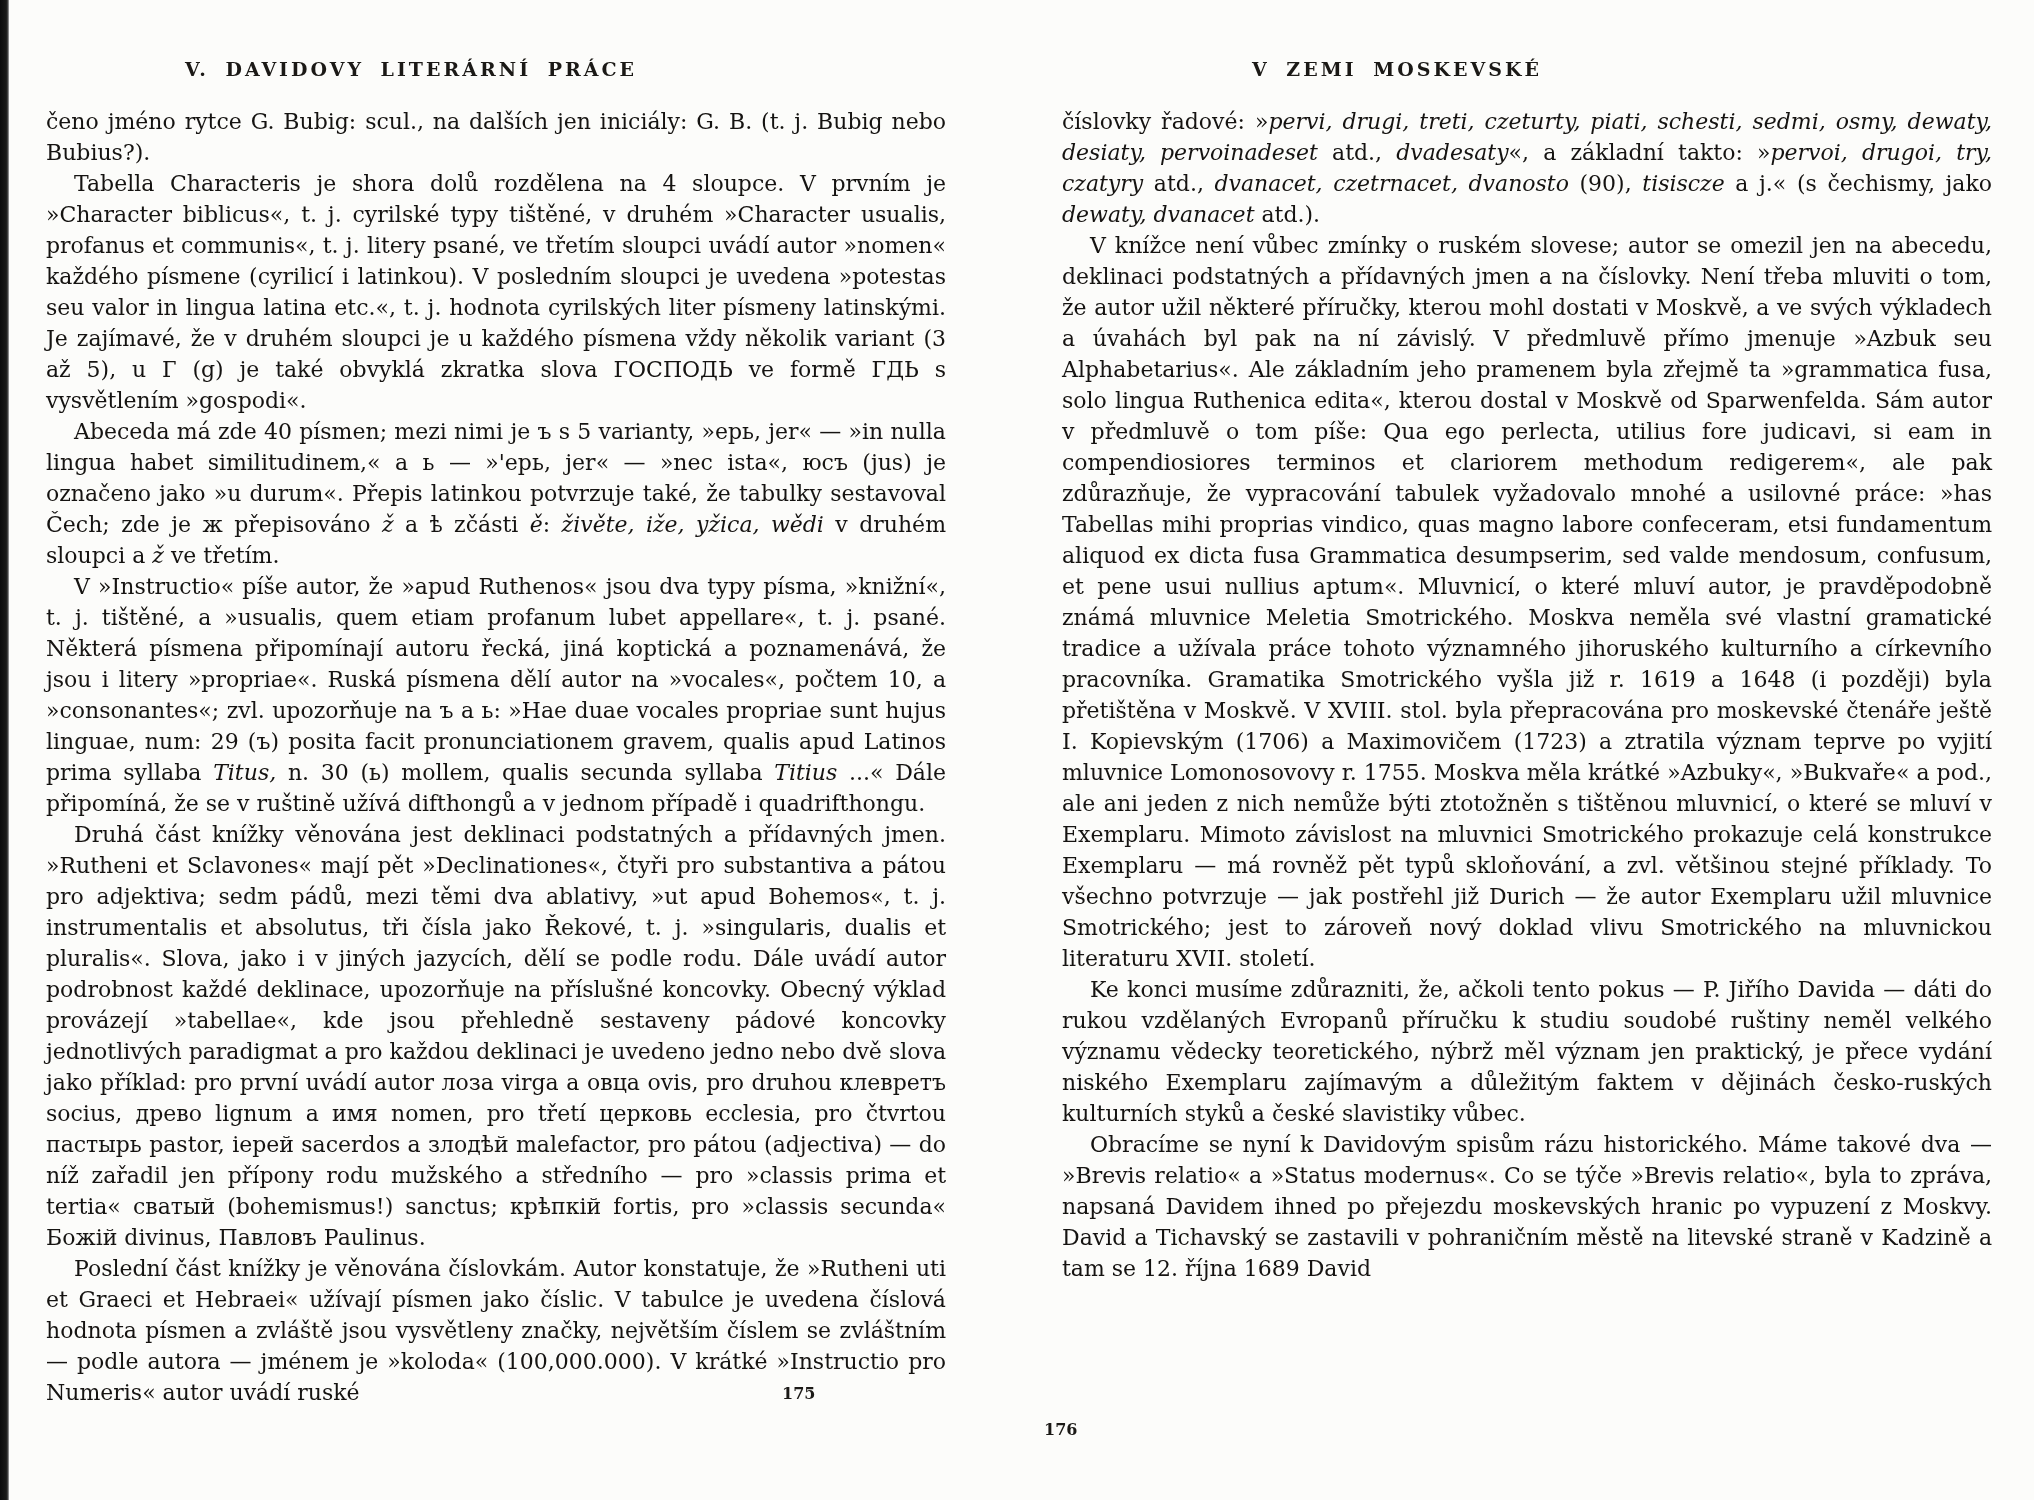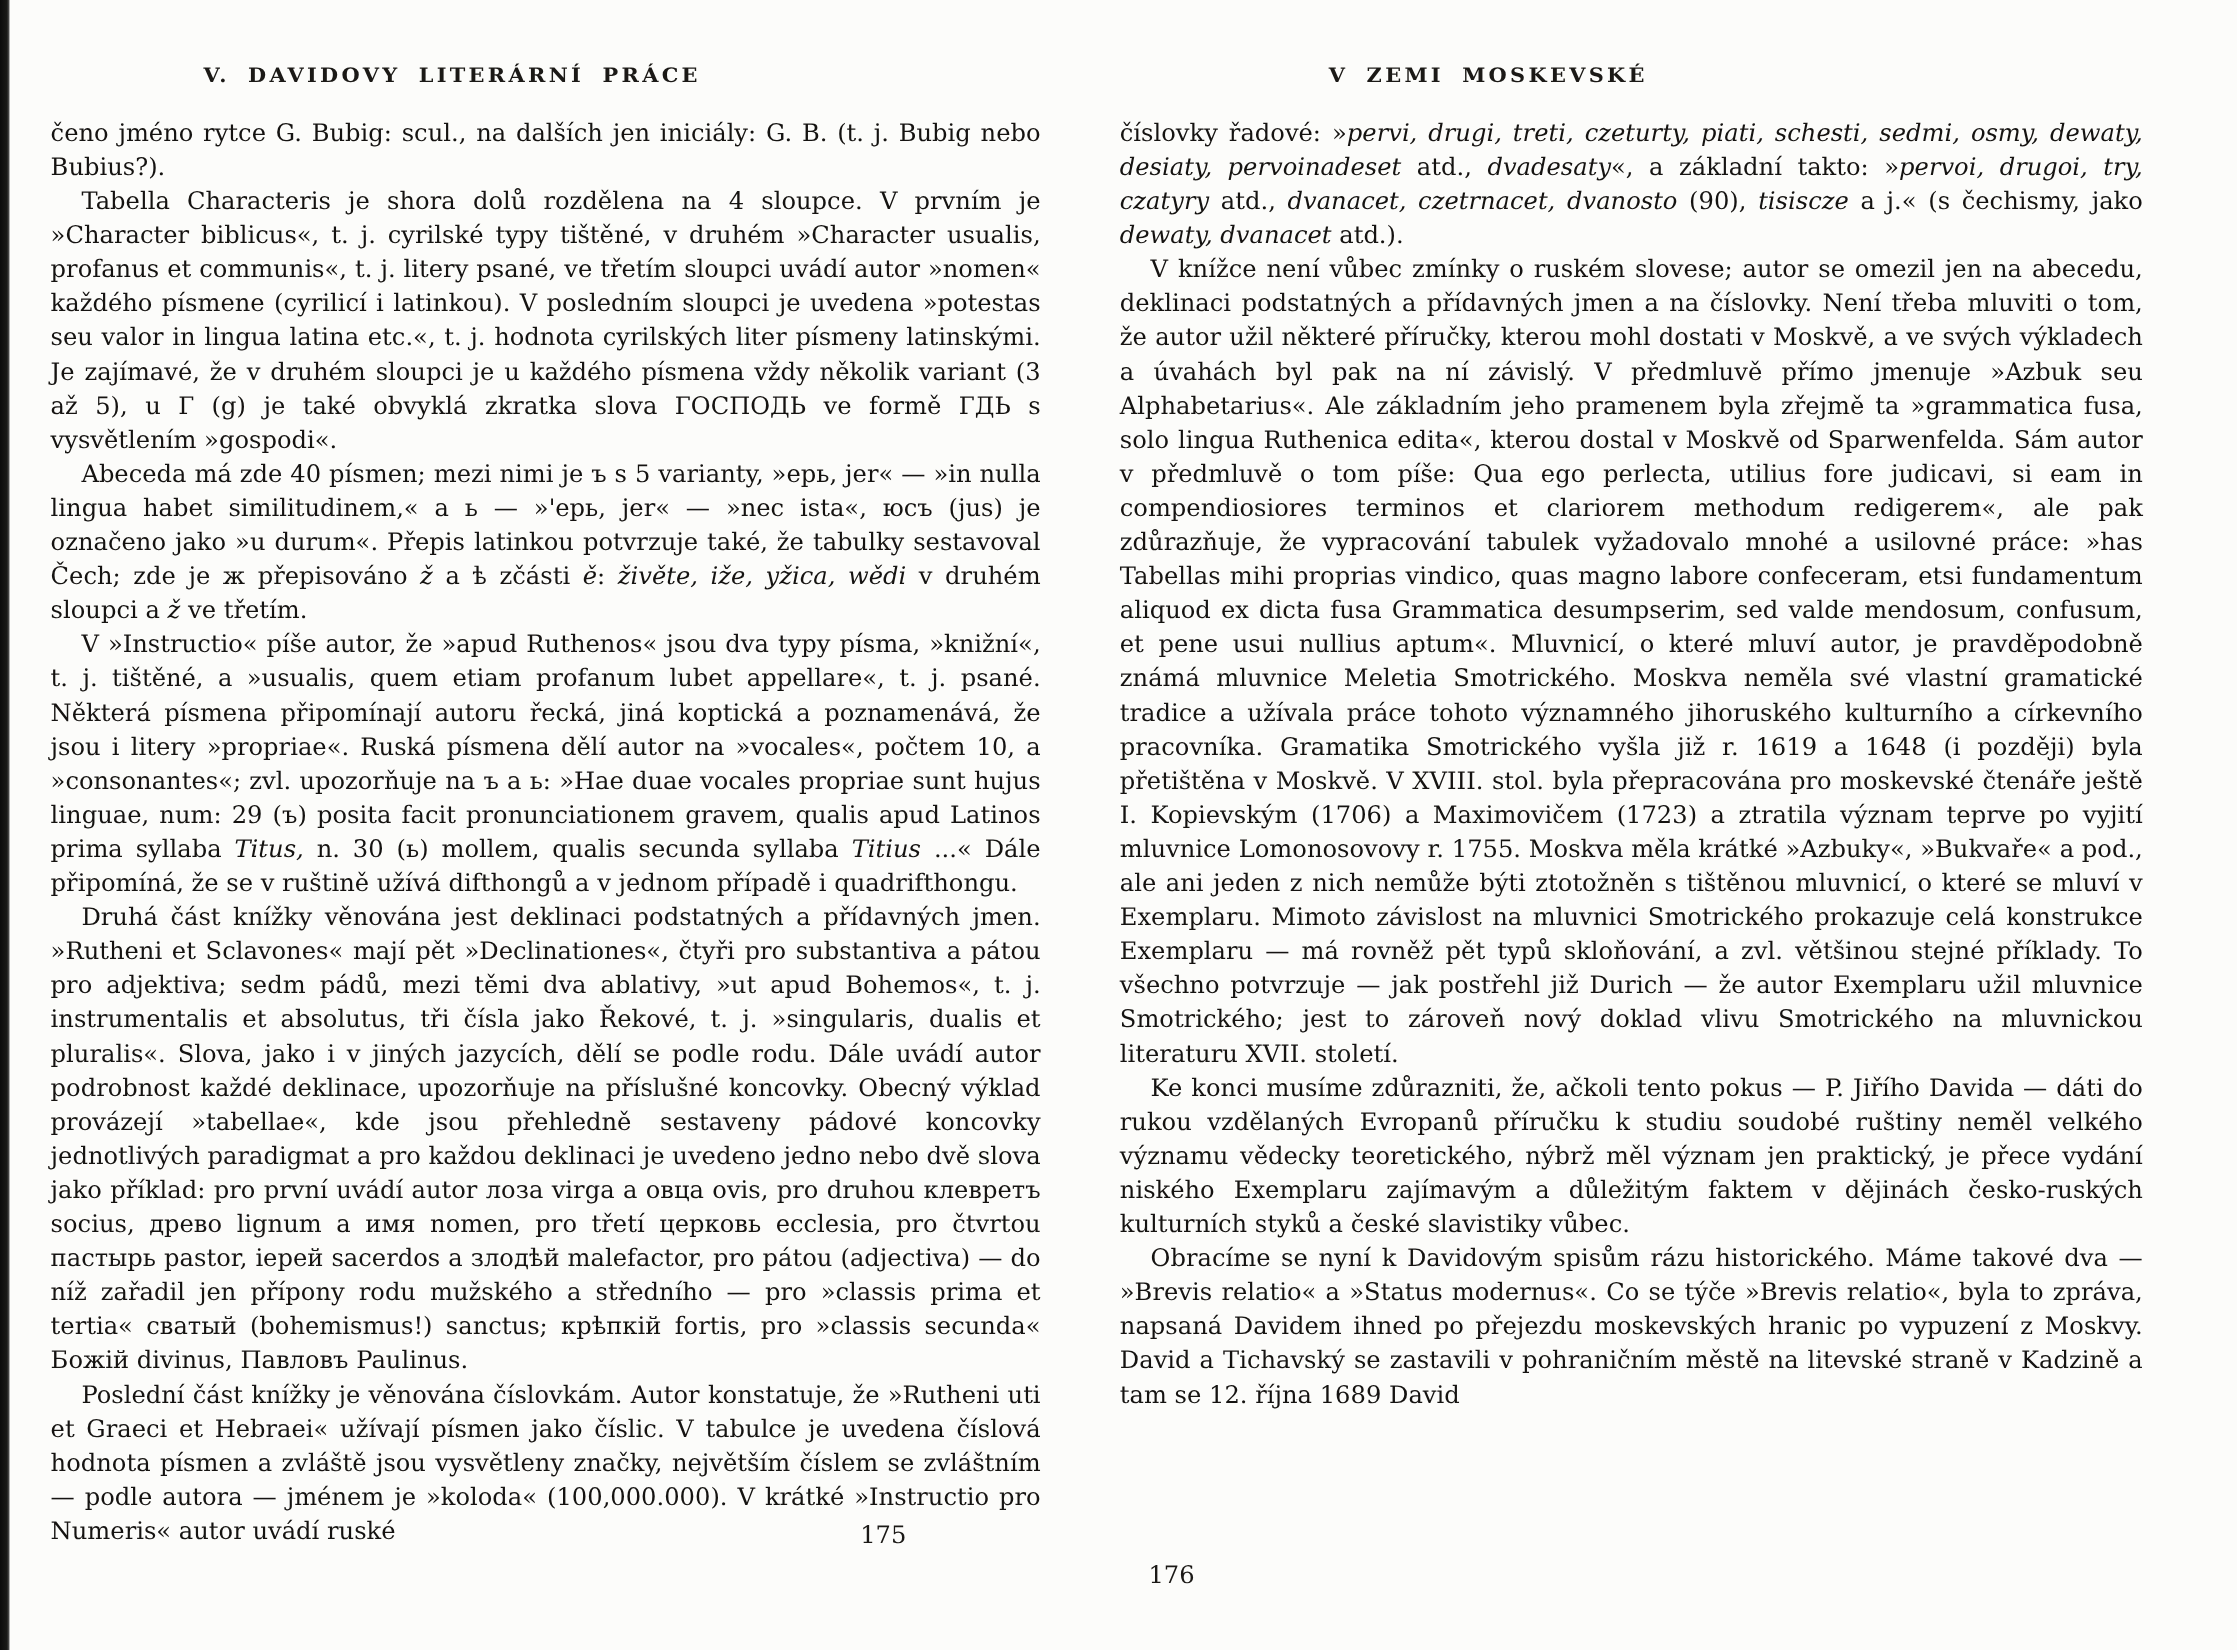--- a/index.html
+++ b/index.html
@@ -13,41 +13,42 @@
     color: #151311;
   }
   .scan-edge {
     position: absolute;
     left: 0; top: 0;
     width: 9px; height: 1500px;
     background: linear-gradient(90deg, #0c0c0c 0%, #1a1a18 70%, #555 92%, #fcfcfa 100%);
   }
   .page { position: absolute; top: 58px; }
   .page-left  { left: 46px;   width: 900px; }
-  .page-right { left: 1018px; width: 930px; }
+  .page-right { left: 1062px; width: 930px; }
   .running-header {
     text-align: center;
     font-size: 19px;
     letter-spacing: 3px;
     word-spacing: 7px;
     font-weight: bold;
     color: #1b1916;
     margin: 0 0 26px 0;
     transform: scaleY(0.95);
   }
   .page-left .running-header { padding-right: 170px; }
   .page-right .running-header { padding-right: 260px; }
   .page-body { text-align: justify; font-size: 22px; line-height: 31px; }
   .page-body p { margin: 0; padding: 0; text-align: justify; }
   .page-body p.indent { text-indent: 28px; }
   .it { font-style: italic; }
   .page-number {
     position: absolute;
-    font-size: 22px;
+    font-size: 16px;
     color: #1b1916;
+    font-weight: bold;
   }
   .page-number-left  { left: 782px;  top: 1384px; }
   .page-number-right { left: 1044px; top: 1420px; }
 </style>
 </head>
 <body>
 
 <div class="sheet">
 
   <div class="scan-edge"></div>

